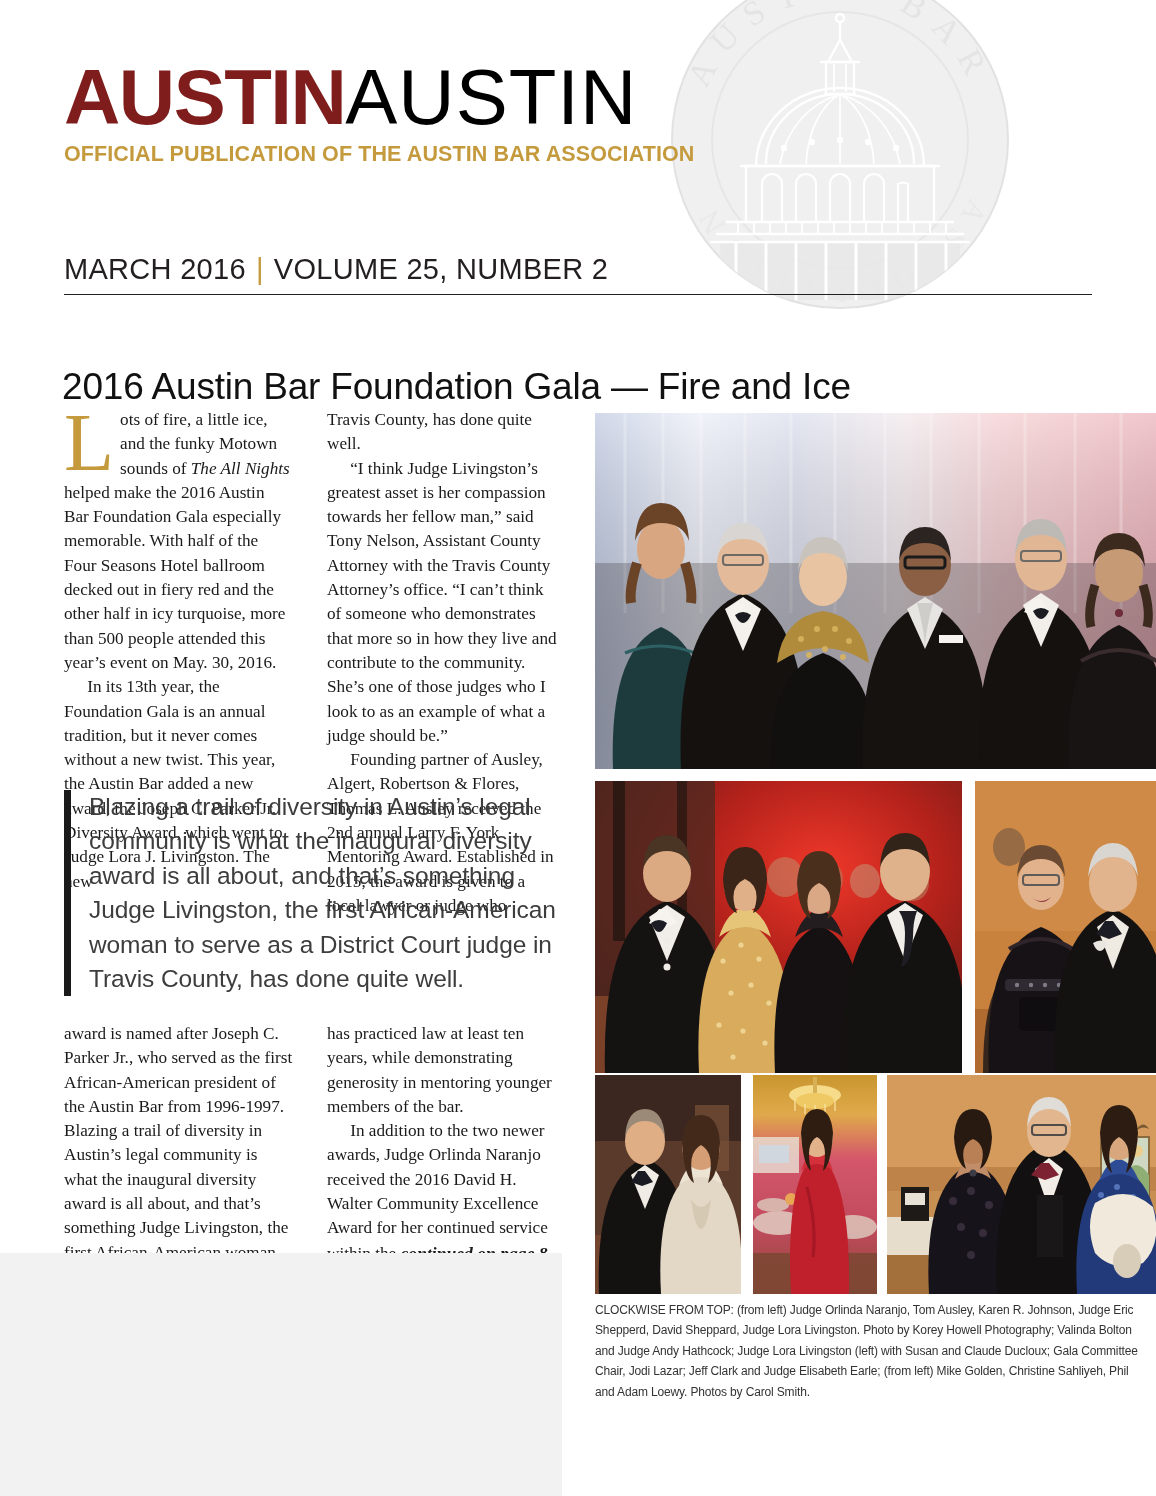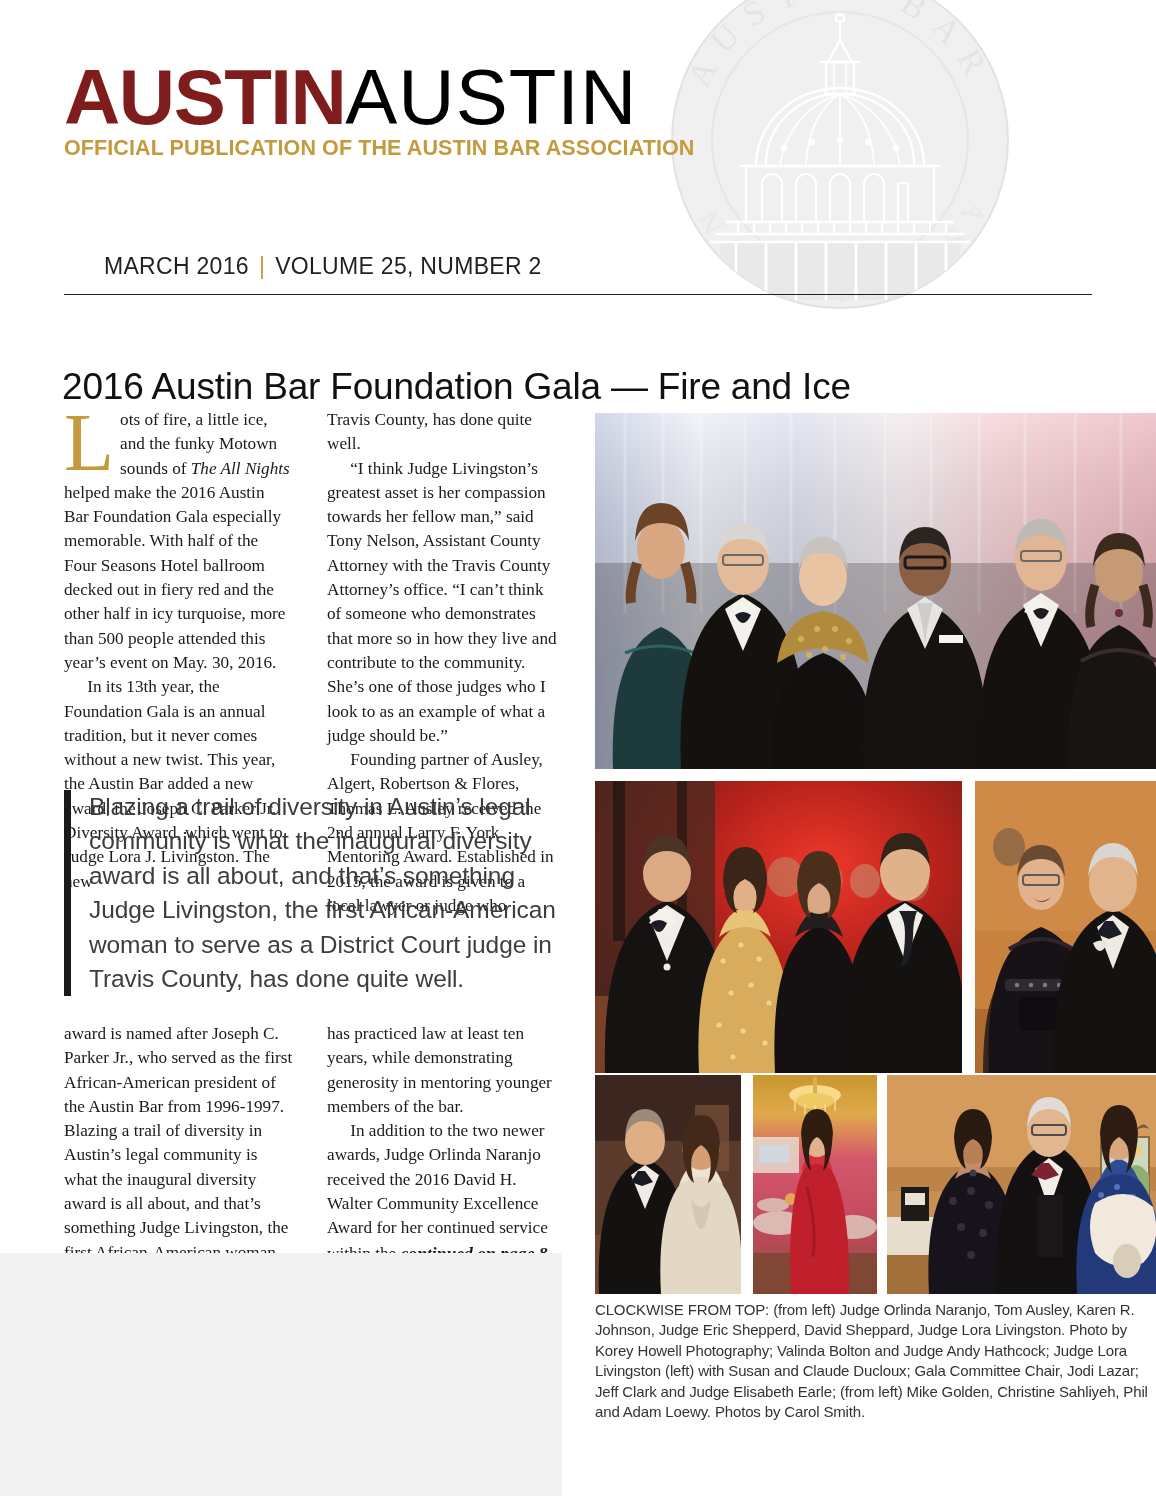--- a/index.html
+++ b/index.html
@@ -45,45 +45,44 @@
   .logo .bold {
     font-weight: 700;
     color: #7f1d1d;
   }
   .logo .light {
     font-weight: 300;
     color: #000000;
     letter-spacing: 1px;
   }
   .tagline {
-    margin-top: 2px;
+    margin-top: 8px;
     font-size: 21.5px;
     font-weight: 700;
     letter-spacing: 0.1px;
     color: #c49a3d;
     white-space: nowrap;
   }
   .site {
     margin-top: 4px;
     font-size: 26px;
     font-weight: 300;
     color: #3a3a3a;
     letter-spacing: 0.2px;
   }
   .issueline {
     position: absolute;
     left: 64px;
     top: 253px;
-    font-size: 23px;
+    font-size: 29px;
     font-weight: 300;
     letter-spacing: 0.3px;
     color: #231f20;
     white-space: nowrap;
     z-index: 3;
-    margin-left: 40px;
   }
   .issueline .sep {
     color: #c49a3d;
     padding: 0 10px;
     font-weight: 300;
   }
   .rule {
     position: absolute;
     left: 64px;
     top: 294px;
@@ -188,21 +187,21 @@
 
   .ph-svg { display:block; width:100%; height:100%; }
 
   
   .caption {
     position: absolute;
     left: 595px;
     top: 1300px;
     width: 556px;
     font-family: "Liberation Sans", sans-serif;
-    font-size: 15px;
+    font-size: 12px;
     line-height: 20.4px;
     color: #333333;
     letter-spacing: -0.15px;
   }
 </style>
 </head>
 <body>
 
 <div class="seal-wrap">
   <svg class="seal-svg" viewBox="0 0 520 370" xmlns="http://www.w3.org/2000/svg" aria-hidden="true">

